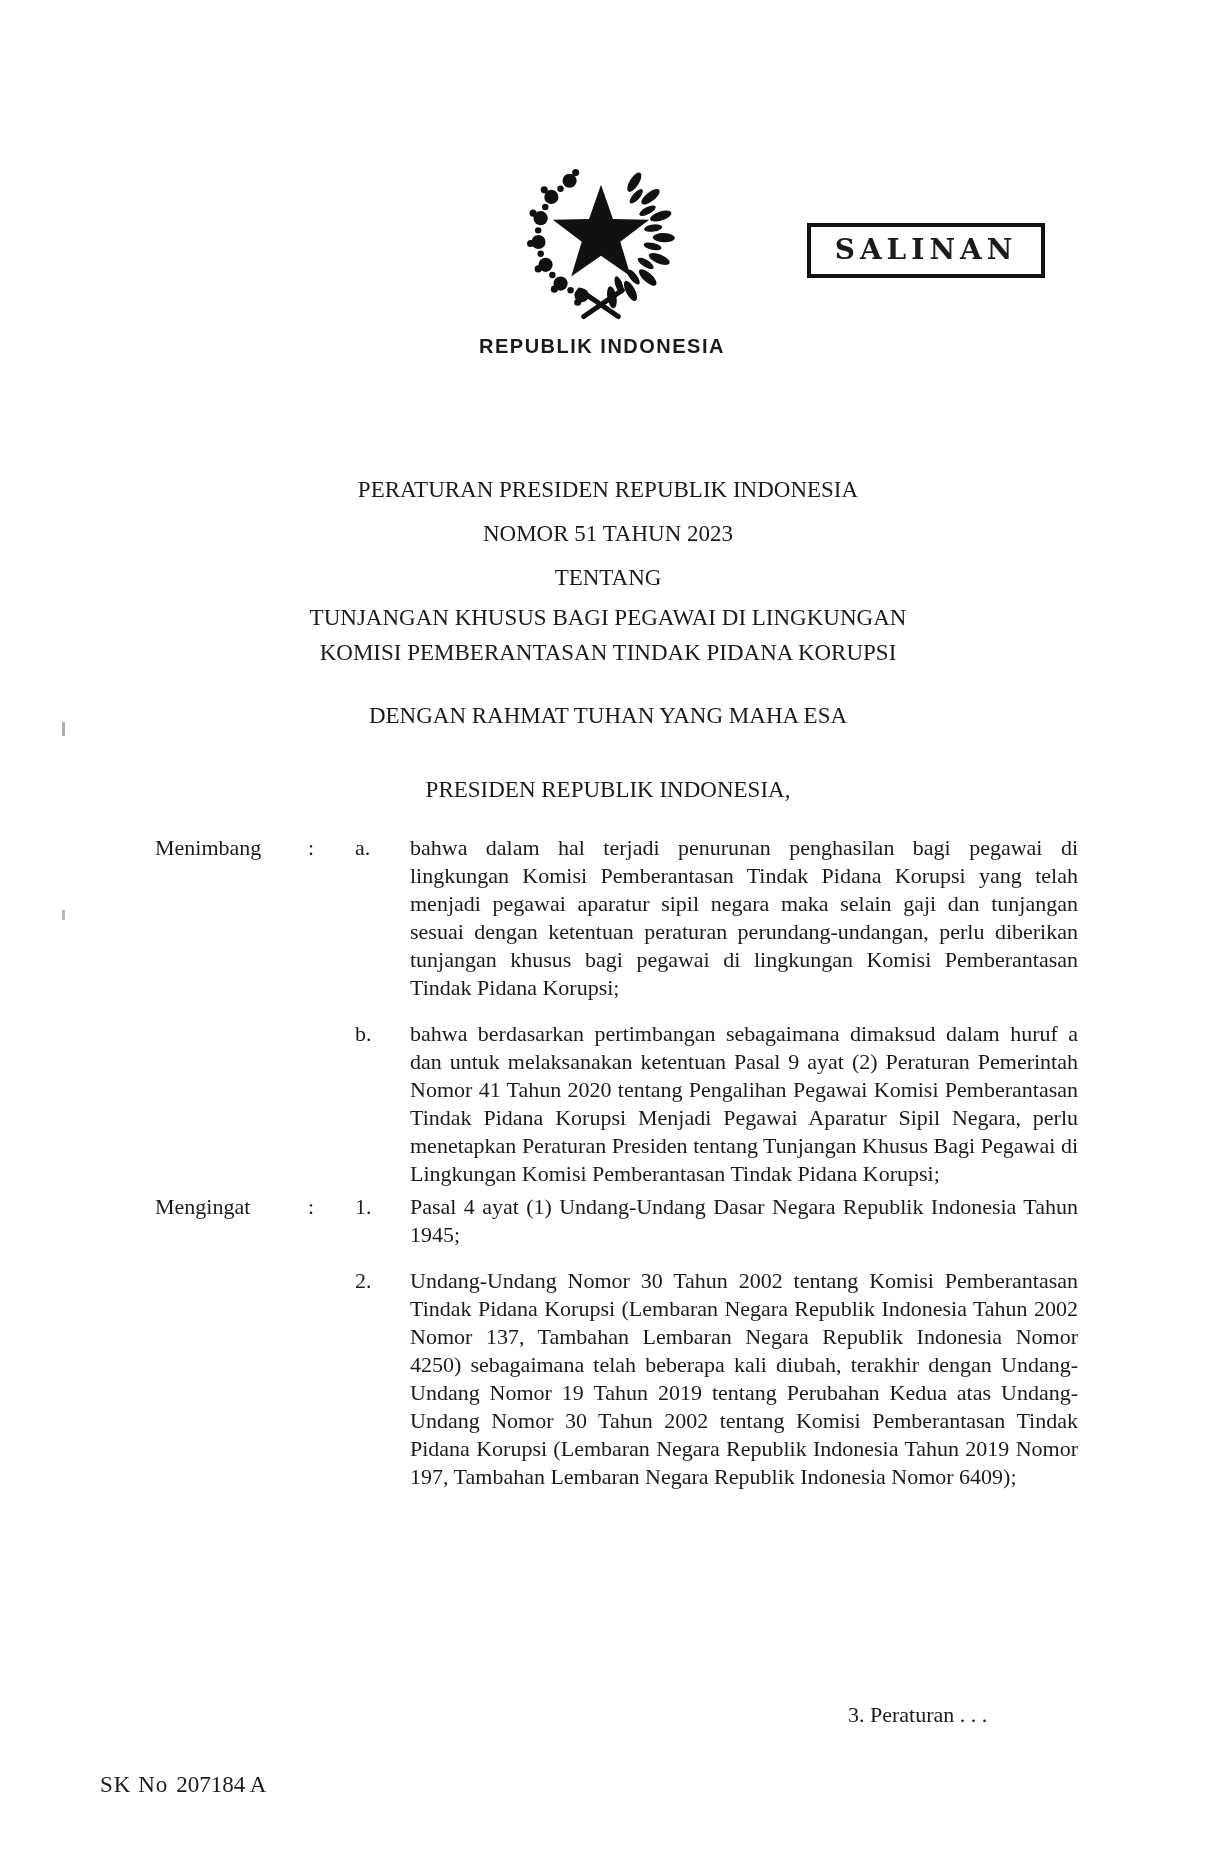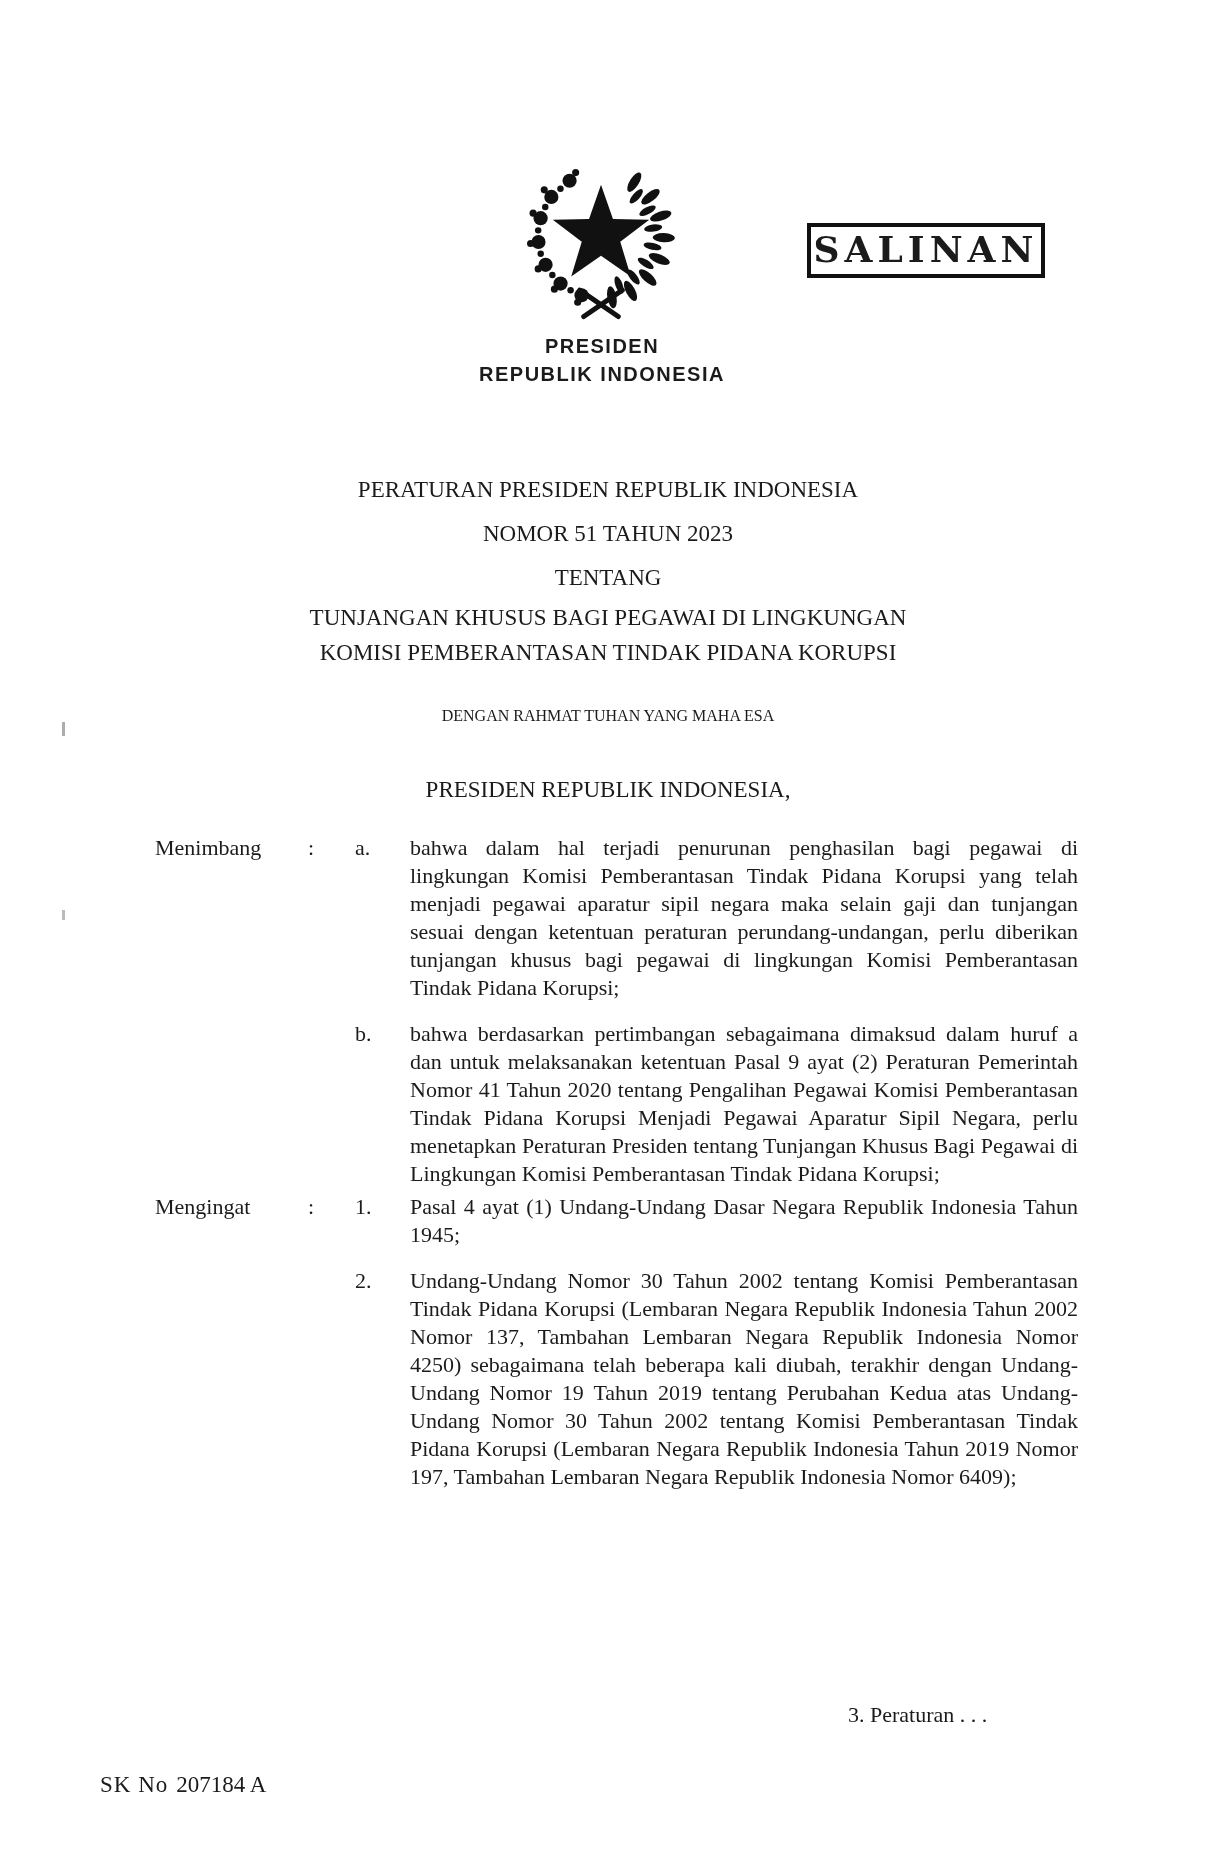--- a/index.html
+++ b/index.html
@@ -12,32 +12,32 @@
   .emblem { position:absolute; left:525px; top:154px; width:152px; height:172px; }
   .letterhead {
     position:absolute; left:302px; top:332px; width:600px; text-align:center;
     font-family:"Liberation Sans", sans-serif; font-weight:bold;
     font-size:20px; line-height:28px; letter-spacing:1.5px;
   }
   .stamp {
     position:absolute; left:807px; top:223px; width:238px; height:55px;
     border:4px solid #111; box-sizing:border-box; text-align:center;
     font-family:"DejaVu Serif", serif; font-weight:bold;
-    font-size:36px; line-height:45px; letter-spacing:5px;
+    font-size:28px; line-height:45px; letter-spacing:5px;
   }
   
   .title-block {
     position:absolute; left:152px; top:468px; width:912px; text-align:center;
     font-size:23px;
   }
   .title-line { line-height:44px; }
   .subject-line { line-height:35px; }
   .invocation {
     position:absolute; left:152px; top:702px; width:912px; text-align:center;
-    font-size:16px; line-height:28px;
+    font-size:23px; line-height:28px;
   }
   .authority {
     position:absolute; left:152px; top:776px; width:912px; text-align:center;
     font-size:23px; line-height:28px;
   }
   
   .body-block { position:absolute; left:155px; top:834px; width:923px; font-size:22px; line-height:28px; }
   .section { display:grid; grid-template-columns:153px 47px 1fr; row-gap:18px; margin-bottom:5px; }
   .section-label { grid-column:1; grid-row:1; }
   .section-colon { grid-column:2; grid-row:1; }
@@ -105,21 +105,20 @@
 
     <g stroke="#111" stroke-width="5" stroke-linecap="round">
       <line x1="58" y1="158" x2="96" y2="132"></line>
       <line x1="92" y1="158" x2="54" y2="132"></line>
     </g>
   </svg>
 
   <div class="stamp">SALINAN</div>
 
   <div class="letterhead">
-    <div>PRESIDEN</div>
     <div>REPUBLIK INDONESIA</div>
   </div>
 
   <div class="title-block">
     <div class="title-line">PERATURAN PRESIDEN REPUBLIK INDONESIA</div>
     <div class="title-line">NOMOR 51 TAHUN 2023</div>
     <div class="title-line">TENTANG</div>
     <div class="subject-line">TUNJANGAN KHUSUS BAGI PEGAWAI DI LINGKUNGAN</div>
     <div class="subject-line">KOMISI PEMBERANTASAN TINDAK PIDANA KORUPSI</div>
   </div>

